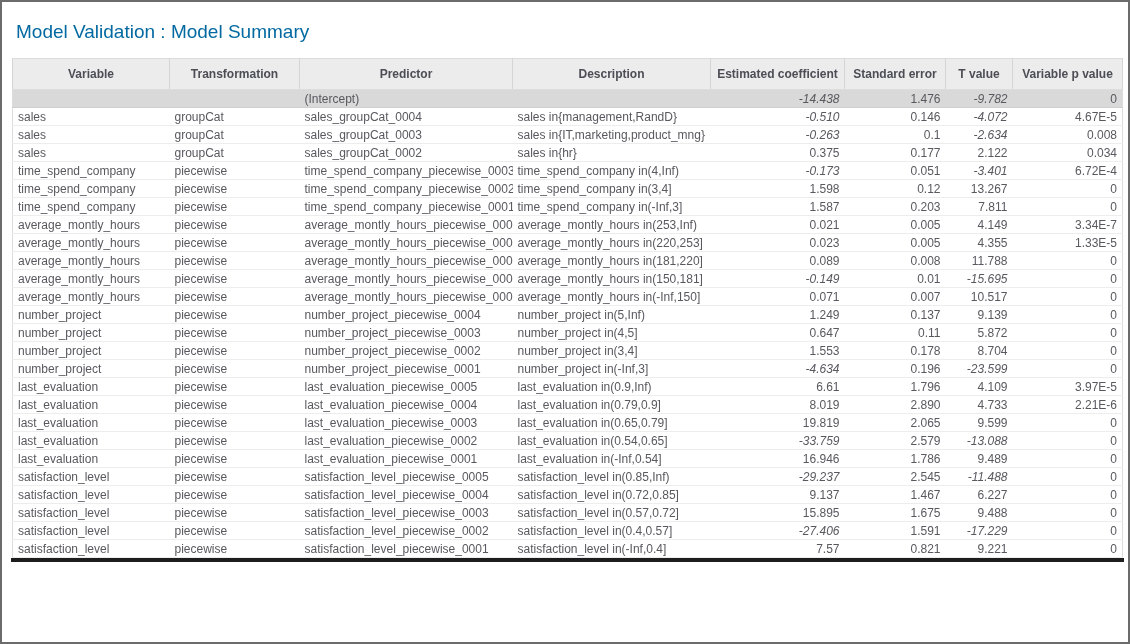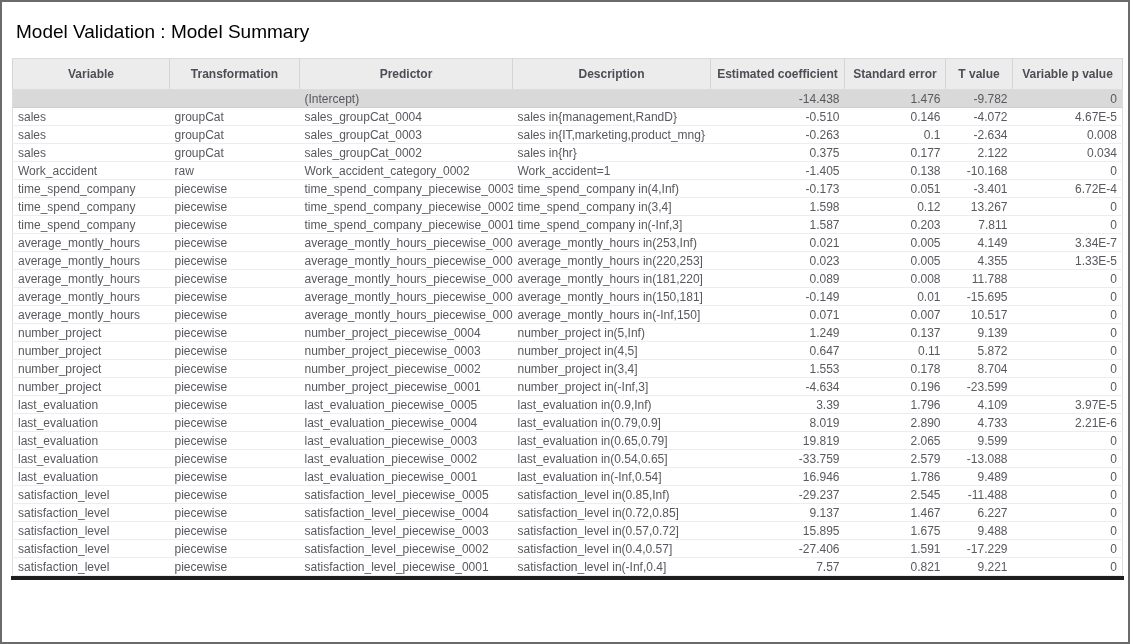--- a/index.html
+++ b/index.html
@@ -12,21 +12,21 @@
     height: 644px;
     background: #ffffff;
     border: 2px solid #6b6b6b;
     overflow: hidden;
   }
 
   h1.page-title {
     font-size: 19px;
     line-height: 24px;
     font-weight: 400;
-    color: #000000;
+    color: #0369a1;
     margin: 18px 0 14px 14px;
   }
 
   table.model-table {
     border-collapse: collapse;
     table-layout: fixed;
     width: 1110px;
     margin-left: 10px;
     font-size: 12px;
   }
@@ -51,21 +51,21 @@
     padding: 0 5px;
     color: #58585f;
     border-bottom: 1px solid #ededed;
     overflow: hidden;
     white-space: nowrap;
   }
   table.model-table { border-left: 1px solid #dcdcdc; border-right: 1px solid #dcdcdc; }
 
   table.model-table td.num { text-align: right; }
   td.pos { color: var(--pos, #2aa14a); }
-  td.neg { color: var(--neg, #e2453a); }
+  td.neg { color: var(--neg, #e2453a); font-style: italic; }
 
   tr.hl td { background: #d9d9d9; border-bottom: 1px solid #cfcfcf; margin-top: 37px; }
 
   .table-bottom-bar {
     width: 1113px;
     height: 4px;
     margin-left: 9px;
     background: #1d1d1d;
   }
 </style>
@@ -133,30 +133,20 @@
     <td>sales</td>
     <td>groupCat</td>
     <td>sales_groupCat_0002</td>
     <td>sales in{hr}</td>
     <td class="num pos">0.375</td>
     <td class="num pos">0.177</td>
     <td class="num pos">2.122</td>
     <td class="num pos">0.034</td>
   </tr>
         <tr>
-    <td>Work_accident</td>
-    <td>raw</td>
-    <td>Work_accident_category_0002</td>
-    <td>Work_accident=1</td>
-    <td class="num neg">-1.405</td>
-    <td class="num pos">0.138</td>
-    <td class="num neg">-10.168</td>
-    <td class="num pos">0</td>
-  </tr>
-        <tr>
     <td>time_spend_company</td>
     <td>piecewise</td>
     <td>time_spend_company_piecewise_0003</td>
     <td>time_spend_company in(4,Inf)</td>
     <td class="num neg">-0.173</td>
     <td class="num pos">0.051</td>
     <td class="num neg">-3.401</td>
     <td class="num pos">6.72E-4</td>
   </tr>
         <tr>
@@ -267,21 +257,21 @@
     <td class="num neg">-4.634</td>
     <td class="num pos">0.196</td>
     <td class="num neg">-23.599</td>
     <td class="num pos">0</td>
   </tr>
         <tr>
     <td>last_evaluation</td>
     <td>piecewise</td>
     <td>last_evaluation_piecewise_0005</td>
     <td>last_evaluation in(0.9,Inf)</td>
-    <td class="num pos">3.39</td>
+    <td class="num pos">6.61</td>
     <td class="num pos">1.796</td>
     <td class="num pos">4.109</td>
     <td class="num pos">3.97E-5</td>
   </tr>
         <tr>
     <td>last_evaluation</td>
     <td>piecewise</td>
     <td>last_evaluation_piecewise_0004</td>
     <td>last_evaluation in(0.79,0.9]</td>
     <td class="num pos">8.019</td>

